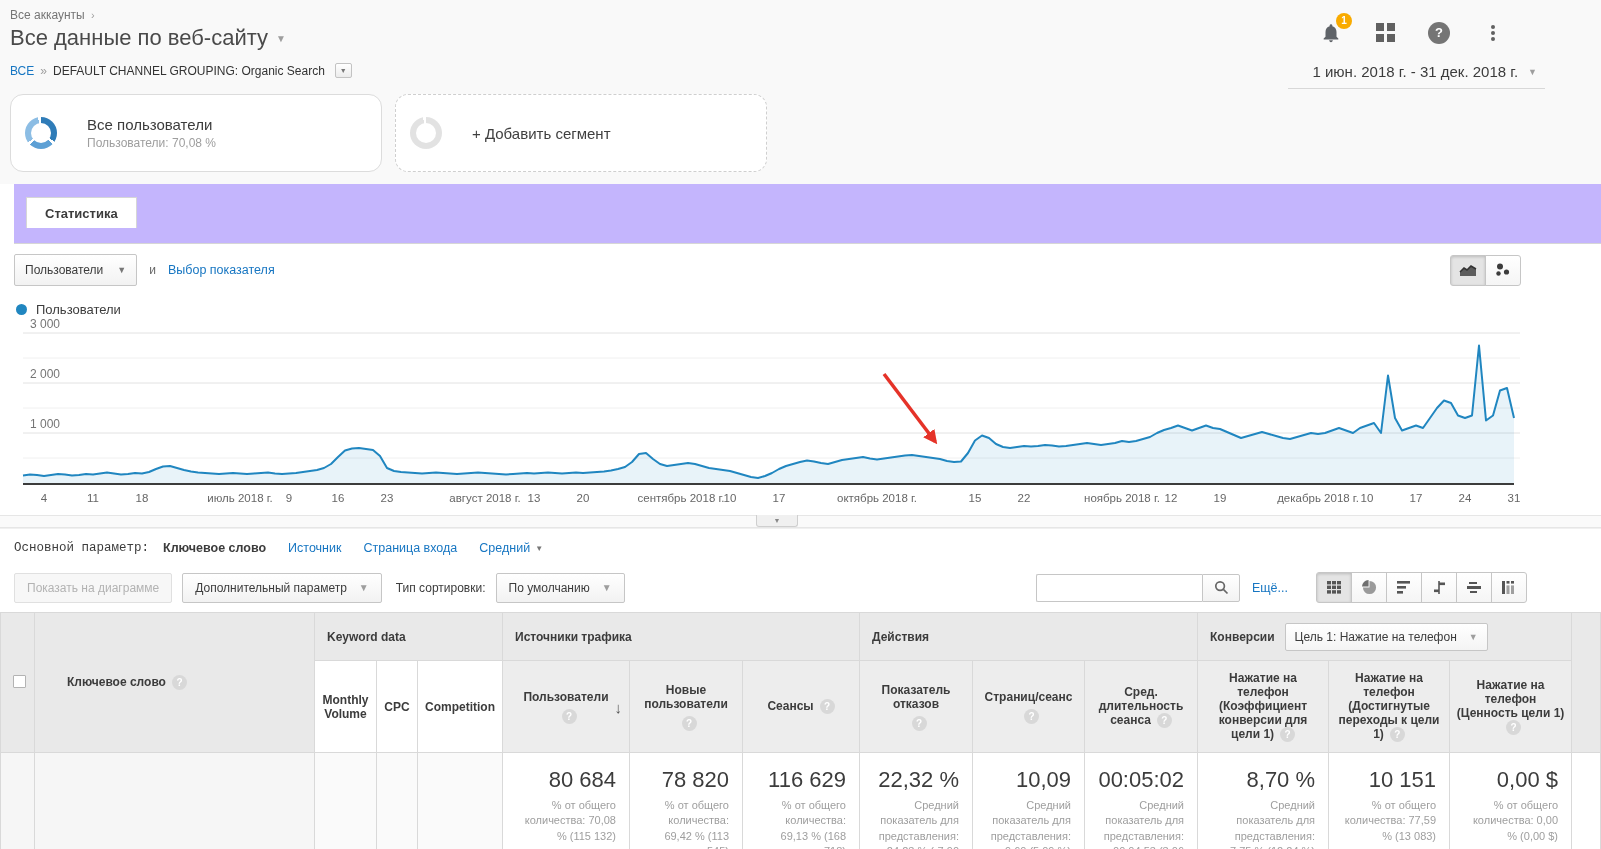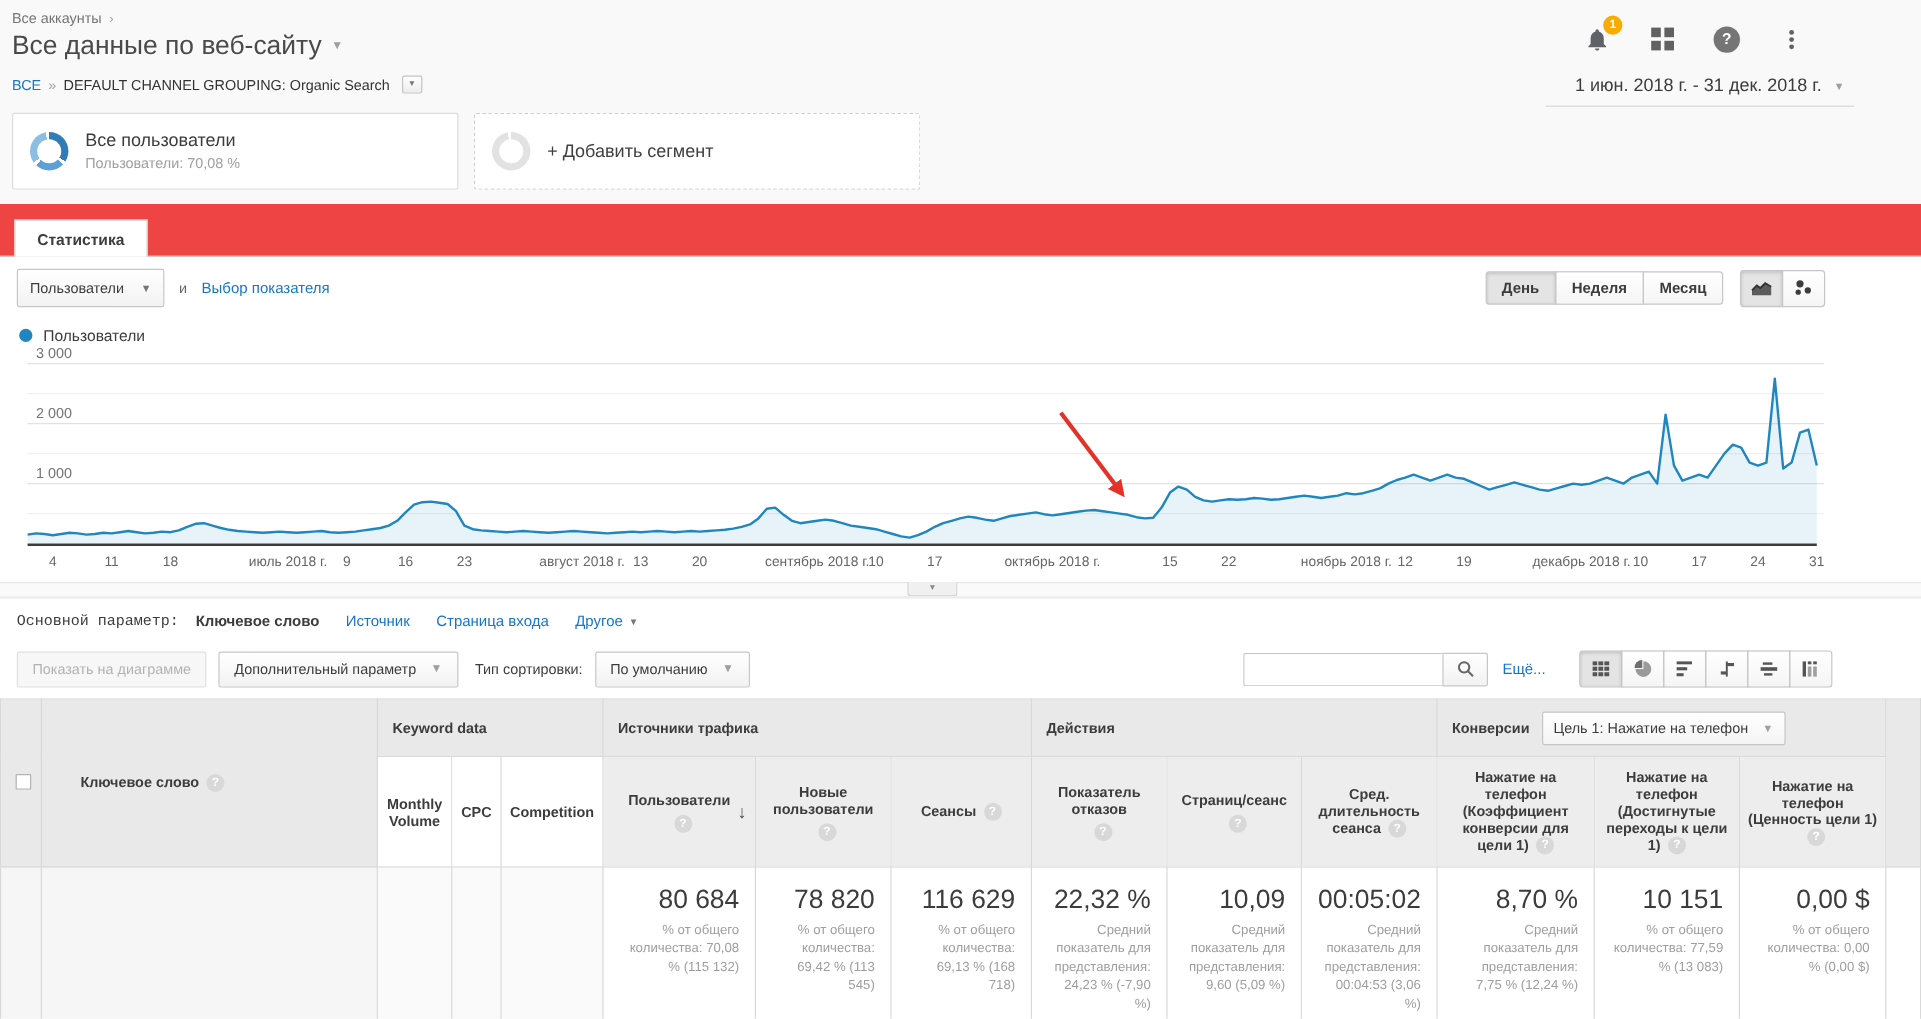--- a/index.html
+++ b/index.html
@@ -30,33 +30,33 @@
   .link { color:#1776c2; cursor:pointer; text-decoration:none; }
   .filter-sep { color:#9e9e9e; }
   .mini-drop { width:17px; height:15px; border:1px solid #c3c3c3; background:linear-gradient(#fff,#ececec);
     font-size:7px; color:#777; display:inline-flex; align-items:center; justify-content:center; margin-left:4px; border-radius:2px; }
   .date-box { font-size:15px; color:#3c3c3c; padding:4px 8px 8px 24px; border-bottom:1px solid #d8d8d8; margin-right:46px;
     display:flex; align-items:center; gap:10px; cursor:pointer; }
   .date-box .caret { font-size:9px; }
 
   
   .segments { background:#f9f9f9; display:flex; gap:13px; padding:5px 10px 12px 10px; }
-  .seg-card { width:372px; height:64px; background:#fff; border:1px solid #dcdcdc; border-radius:2px;
-    display:flex; align-items:center; padding:0 14px; gap:14px; cursor:pointer; }
+  .seg-card { width:372px; height:78px; background:#fff; border:1px solid #dcdcdc; border-radius:13px;
+    display:flex; align-items:center; padding:0 14px; gap:30px; cursor:pointer; }
   .seg-card.dashed { border:1px dashed #cfcfcf; }
   .donut { width:32px; height:32px; border-radius:50%; position:relative; flex:0 0 32px;
     background:conic-gradient(#2f7cb8 0 34%, #fff 34% 37%, #5da0d5 37% 62%, #fff 62% 65%, #8cbde4 65% 97%, #fff 97% 100%); }
   .donut::after { content:""; position:absolute; inset:6px; background:#fff; border-radius:50%; }
   .donut.gray { background:conic-gradient(#e2e2e2 0 97%, #fff 97% 100%); }
   .seg-title { font-size:15px; color:#3c3c3c; }
   .seg-sub { font-size:12px; color:#9e9e9e; margin-top:3px; }
   .seg-add-label { font-size:15px; color:#404040; }
 
   
-  .tabbar { background:#ef4444; padding:12px 0 0 12px; border-bottom:1px solid #d6d6d6; }
+  .tabbar { background:#c4b5fd; padding:12px 0 16px 12px; border-bottom:1px solid #d6d6d6;margin-left:14px; }
   .main-tab { display:inline-block; background:#fff; border:1px solid #d6d6d6; border-bottom:none; padding:8px 18px 7px;
     font-size:13px; font-weight:bold; color:#3c3c3c; position:relative; top:1px; }
   .subnav { background:#fff; border-bottom:1px solid #e3e3e3; padding:14px 12px; display:flex; gap:30px; font-size:13px; }
   .subnav .current { color:#3c3c3c; }
 
   
   .controls { display:flex; align-items:center; padding:10px 14px 6px 14px; }
   .select { border:1px solid #c6c6c6; background:linear-gradient(#fff,#f2f2f2); border-radius:2px; padding:8px 10px;
     display:inline-flex; align-items:center; gap:14px; font-size:12px; color:#3c3c3c; cursor:pointer; }
   .select .caret { font-size:9px; color:#777; }
@@ -208,25 +208,20 @@
 
 
   <div class="controls">
     <span class="select">
       <span>Пользователи</span>
       <span class="caret">▼</span>
     </span>
     <span class="and-label">и</span>
     <span class="link metric-link">Выбор показателя</span>
     <div class="controls-right">
-      <div class="btn-group">
-        <span class="gbtn active">День</span>
-        <span class="gbtn">Неделя</span>
-        <span class="gbtn">Месяц</span>
-      </div>
       <div class="btn-group">
         <span class="ibtn active">
           <svg width="18" height="14" viewBox="0 0 18 14">
             <path d="M1 9 L5 5 L8 7 L12 3 L17 6 L17 13 L1 13 Z" fill="#444" opacity="0.85"></path>
             <polyline points="1,9 5,5 8,7 12,3 17,6" fill="none" stroke="#333" stroke-width="1.6"></polyline>
           </svg>
         </span>
         <span class="ibtn">
           <svg width="16" height="14" viewBox="0 0 16 14">
             <circle cx="5" cy="3.5" r="3" fill="#3c3c3c"></circle>
@@ -292,21 +287,21 @@
       <div class="strip-tab">▼</div>
     </div>
   </div>
 
   <div class="dim-row">
     <span class="label">Основной параметр:</span>
     <span class="active-dim">Ключевое слово</span>
     <span class="link">Источник</span>
     <span class="link">Страница входа</span>
     <span class="link dim-more">
-      <span>Другое</span>
+      <span>Средний</span>
       <span class="caret">▼</span>
     </span>
   </div>
 
   <div class="toolbar">
     <span class="tbtn disabled">Показать на диаграмме</span>
     <span class="tbtn">
       <span>Дополнительный параметр</span>
       <span class="caret">▼</span>
     </span>

